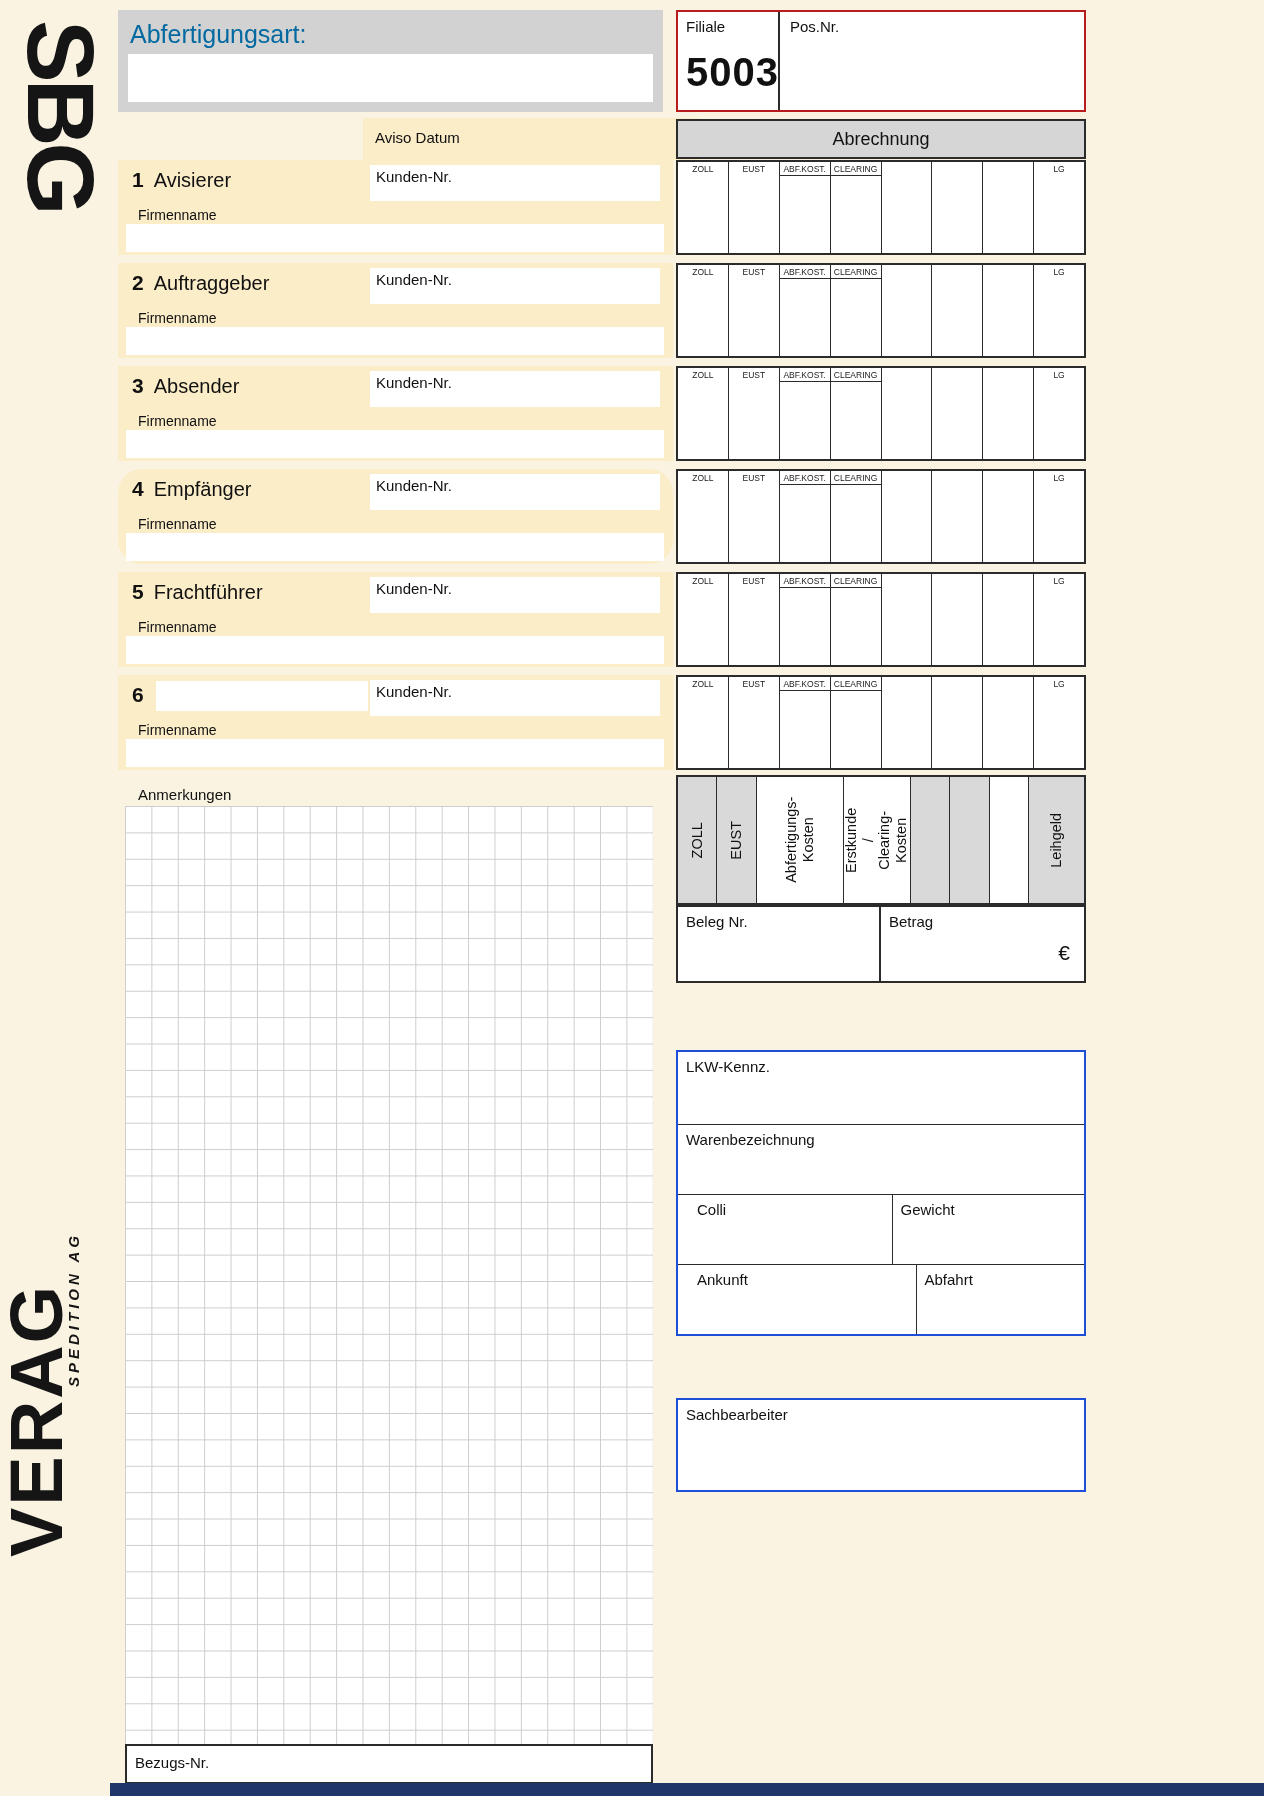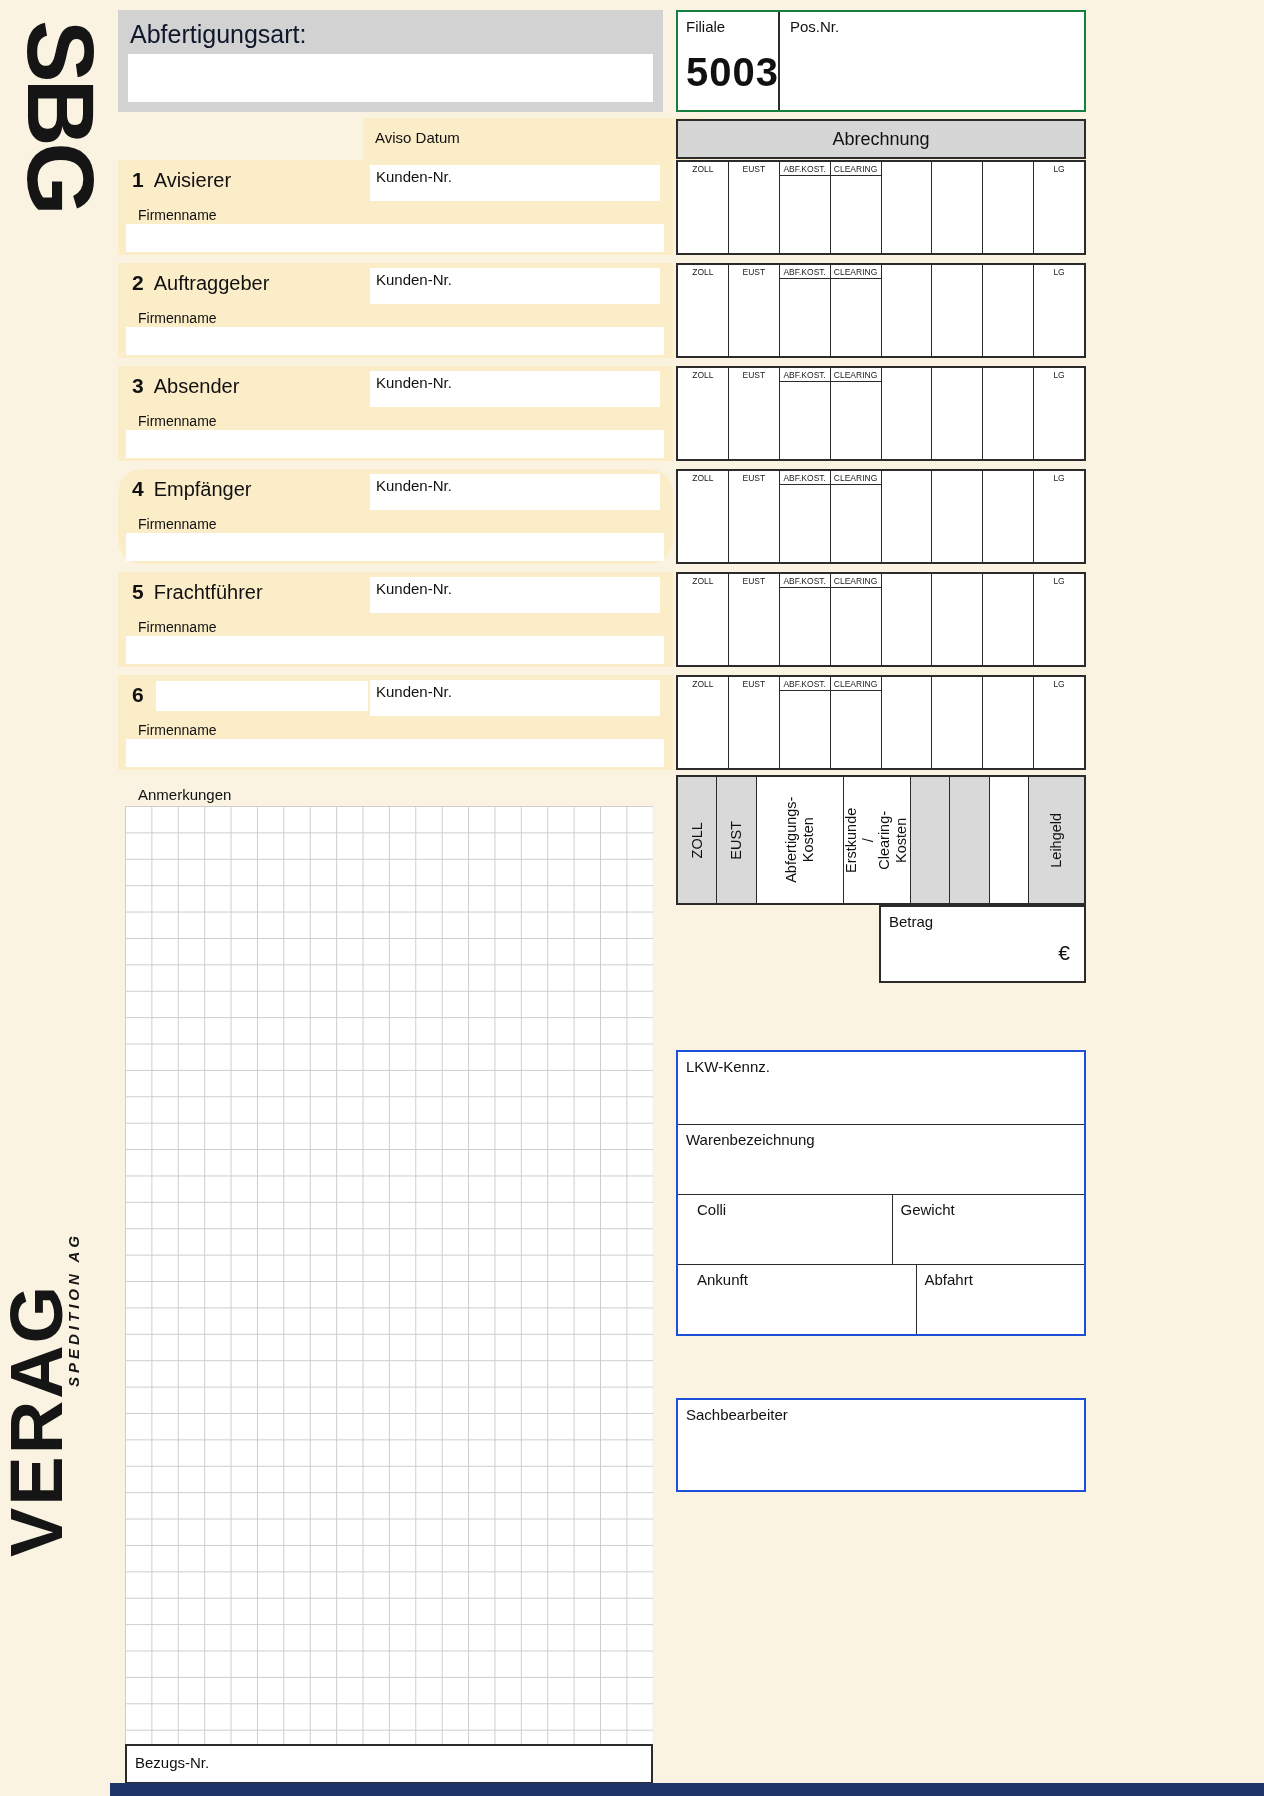--- a/index.html
+++ b/index.html
@@ -26,24 +26,24 @@
   }
   .sped-sub {
     position:absolute; left:62px; top:1192px; height:195px; width:26px;
     writing-mode:vertical-rl; transform:rotate(180deg);
     font-size:15px; font-weight:bold; font-style:italic; letter-spacing:4px;
     line-height:24px; color:#151515;
   }
 
   
   .abf-box { left:118px; top:10px; width:545px; height:102px; background:#d2d2d2; }
-  .abf-label { left:12px; top:10px; font-size:25px; color:#0f172a; }
+  .abf-label { left:12px; top:10px; font-size:25px; color:#0369a1; }
   .abf-input { left:10px; top:44px; width:525px; height:48px; background:#fff; }
 
-  .filiale-box { left:676px; top:10px; width:410px; height:102px; background:#fff; border:2px solid #15803d; }
+  .filiale-box { left:676px; top:10px; width:410px; height:102px; background:#fff; border:2px solid #b91c1c; }
   .filiale-divider { left:100px; top:0; bottom:0; width:2px; background:#2b2b2b; }
   .filiale-label { left:8px; top:6px; font-size:15px; }
   .filiale-number { left:8px; top:38px; font-size:40px; font-weight:bold; letter-spacing:1px; }
   .posnr-label { left:112px; top:6px; font-size:15px; }
 
   .aviso-strip { left:363px; top:118px; width:336px; height:42px; background:#fcedc9; }
   .aviso-label { left:12px; top:11px; font-size:15px; }
 
   .abrechnung-header { left:676px; top:119px; width:410px; height:40px; background:#d6d6d6;
     border:2px solid #2b2b2b; display:flex; align-items:center; justify-content:center;
@@ -377,20 +377,23 @@
         <span class="vt"></span>
       </div>
     <div class="fc">
         <span class="vt"></span>
       </div>
     <div class="fc g">
         <span class="vt">Leihgeld</span>
       </div>
   </div>
 
+  <div class="abs beleg-box">
+    <span class="small-label">Beleg Nr.</span>
+  </div>
   <div class="abs betrag-box">
     <span class="small-label">Betrag</span>
     <span class="euro">€</span>
   </div>
 
   <div class="abs anm-label">Anmerkungen</div>
   <div class="abs anm-grid"></div>
 
   <div class="abs bezugs-box">
     <span class="small-label" style="top:8px;">Bezugs-Nr.</span>

